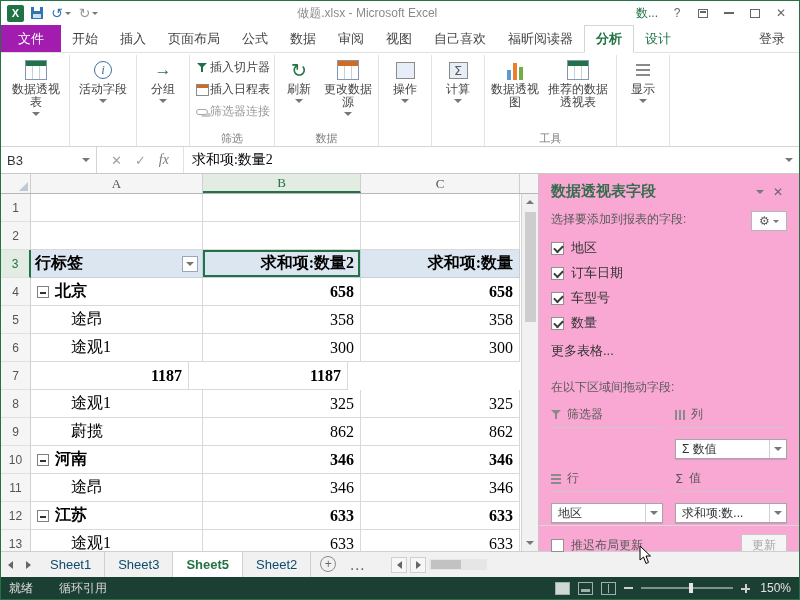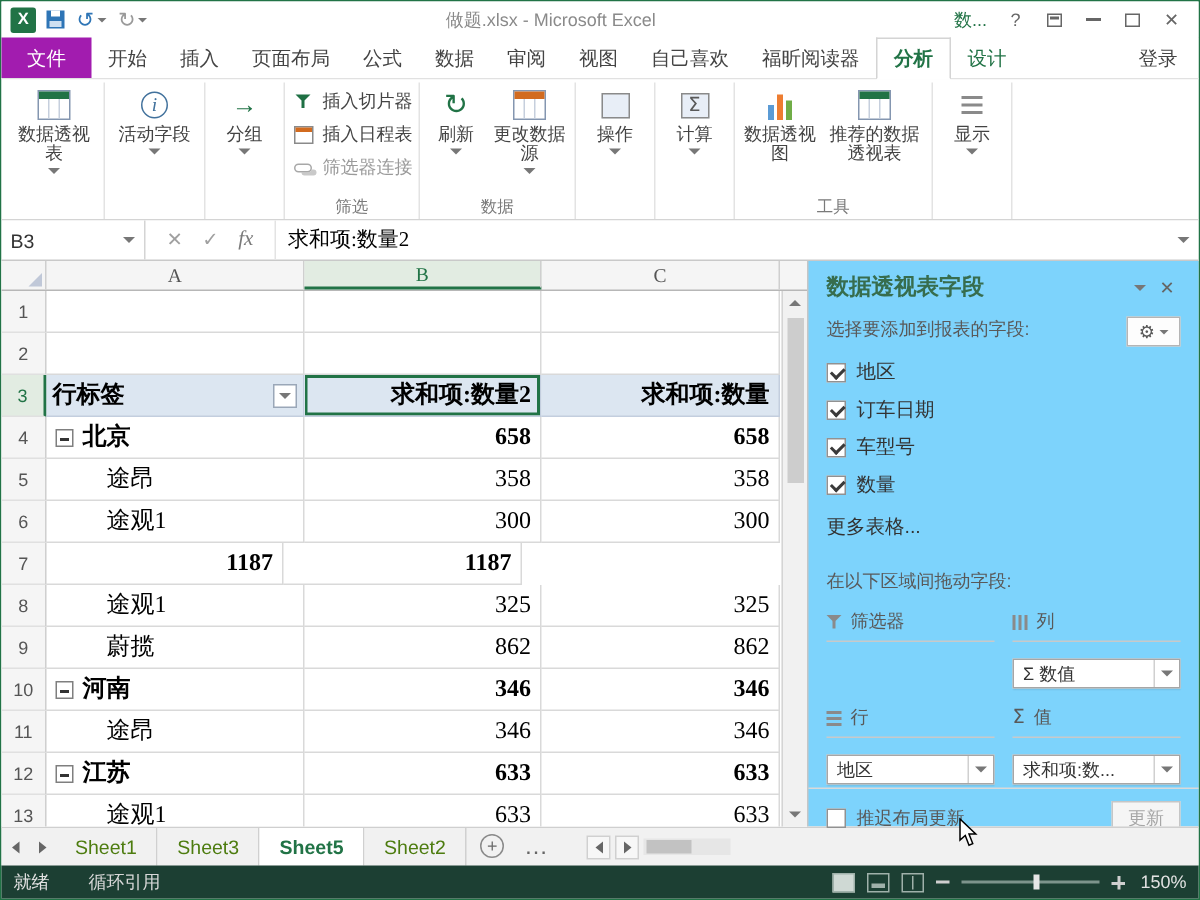--- a/index.html
+++ b/index.html
@@ -36,21 +36,21 @@
 
   
   .ribbon{height:94px;background:#fff;border-bottom:1px solid #d4d4d4;display:flex;align-items:stretch;padding:2px 2px 0;flex:none}
   .rgroup{display:flex;flex-direction:column;border-right:1px solid #e3e3e3;padding:2px 4px 0}
   .rbody{flex:1;display:flex;align-items:flex-start;gap:3px}
   .rbody.col{flex-direction:column;gap:1px;justify-content:flex-start}
   .rlabel{height:15px;font-size:11px;color:#7a7a7a;text-align:center;line-height:15px;white-space:nowrap}
   .bigbtn{display:flex;flex-direction:column;align-items:center;text-align:center;font-size:12px;color:#444;padding-top:2px}
   .bigbtn .lbl{line-height:13px;margin-top:2px}
   .bigbtn .tri-down{margin-top:3px}
-  .smallbtn{display:flex;align-items:center;gap:5px;font-size:12px;color:#444;height:21px;white-space:nowrap}
+  .smallbtn{display:flex;align-items:center;font-size:12px;color:#444;height:21px;white-space:nowrap}
   .smallbtn.dis{color:#9a9a9a}
   .ic{width:24px;height:22px;display:flex;align-items:center;justify-content:center;position:relative}
   .ic-pivot{width:22px;height:20px;border:1px solid #8496b0;background:#fff;position:relative}
   .ic-pivot::before{content:"";position:absolute;top:0;left:0;right:0;height:5px;background:#217346}
   .ic-pivot::after{content:"";position:absolute;left:6px;top:5px;bottom:0;width:1px;background:#c6cfdd;box-shadow:7px 0 0 #c6cfdd}
   .ic-pivot.orange::before{background:#d26b1f}
   .ic-info{width:18px;height:18px;border:1px solid #41719c;border-radius:50%;color:#41719c;font-style:italic;font-size:13px;display:flex;align-items:center;justify-content:center;font-family:"Liberation Serif",serif}
   .ic-arrow{color:#217346;font-size:17px;font-weight:bold}
   .ic-refresh{color:#217346;font-size:19px}
   .bars{display:flex;align-items:flex-end;gap:2px;height:19px}
@@ -101,21 +101,21 @@
   .cB.sel{box-shadow:inset 0 0 0 2px #217346}
   .exp{width:12px;height:12px;border:1px solid #7f7f7f;background:#fff;position:relative;margin-right:6px;flex:none}
   .exp::after{content:"";position:absolute;left:2px;right:2px;top:5px;height:2px;background:#333}
   .pivot-filter{margin-left:auto;width:16px;height:16px;border:1px solid #9aa7b8;background:#fff;display:flex;align-items:center;justify-content:center;flex:none}
   .vscroll{position:absolute;right:0;top:20px;width:17px;bottom:0;background:#f1f1f1;border-left:1px solid #d4d4d4;display:flex;flex-direction:column;align-items:center}
   .vbtn{height:16px;width:17px;display:flex;align-items:center;justify-content:center;flex:none}
   .vthumb{width:11px;height:110px;background:#cdcdcd;margin-top:2px;flex:none}
   .vbtn.bottom{margin-top:auto}
 
   
-  .pane{flex:1;background:#7dd3fc;border-left:1px solid #c6c6c6;padding:8px 12px 6px;display:flex;flex-direction:column;font-size:12px;color:#444;min-height:0}
+  .pane{flex:1;background:#f9a8d4;border-left:1px solid #c6c6c6;padding:8px 12px 6px;display:flex;flex-direction:column;font-size:12px;color:#444;min-height:0}
   .ptitle-row{display:flex;align-items:center;margin-bottom:10px}
   .ptitle{font-size:15px;color:#376d4e;font-weight:bold;flex:1}
   .picon{width:18px;display:flex;align-items:center;justify-content:center;color:#666;font-size:12px}
   .choose-row{display:flex;align-items:flex-start;margin-bottom:8px}
   .choose-lbl{flex:1;color:#595959}
   .gearbtn{width:36px;height:20px;border:1px solid #b5b5b5;background:#fdfdfd;display:flex;align-items:center;justify-content:center;gap:3px;color:#595959;flex:none}
   .fieldlist{display:flex;flex-direction:column;gap:7px;margin-bottom:8px}
   .field{display:flex;align-items:center;gap:7px;font-size:13px;color:#333}
   .cb{width:13px;height:13px;border:1px solid #919191;background:#fff;position:relative;flex:none}
   .cb.on::after{content:"";position:absolute;left:2px;top:2px;width:7px;height:4px;border-left:2px solid #3a3a3a;border-bottom:2px solid #3a3a3a;transform:rotate(-45deg)}
@@ -131,21 +131,21 @@
   .chip{height:20px;background:#fff;border:1px solid #a6a6a6;display:flex;align-items:center;font-size:12px;color:#333;padding-left:6px;flex:1;box-shadow:0 1px 1px rgba(0,0,0,.1)}
   .chip .csep{width:1px;height:100%;background:#d0d0d0;margin-left:auto}
   .chip .cdd{width:16px;height:100%;display:flex;align-items:center;justify-content:center;flex:none}
   .defer-row{margin-top:auto;display:flex;align-items:center;gap:7px;border-top:1px solid #d9d9d9;margin-left:-12px;margin-right:-12px;padding:8px 12px 2px;color:#595959}
   .defer-row .lbl{flex:1}
   .update-btn{border:1px solid #c6c6c6;background:#f5f5f5;color:#a6a6a6;font-size:12px;padding:2px 10px}
 
   
   .sheetstrip{height:26px;background:#f1f1f1;border-top:1px solid #cfcfcf;display:flex;align-items:stretch;flex:none}
   .snav{width:18px;display:flex;align-items:center;justify-content:center}
-  .stab{padding:0 13px;display:flex;align-items:center;font-size:13px;color:#4d7c0f;border-right:1px solid #d0d0d0;background:#f1f1f1}
+  .stab{padding:0 13px;display:flex;align-items:center;font-size:13px;color:#0c4a6e;border-right:1px solid #d0d0d0;background:#f1f1f1}
   .stab.active{background:#fff;color:#217346;font-weight:bold}
   .newsheet{width:16px;height:16px;border-radius:50%;border:1px solid #8a8a8a;color:#6a6a6a;display:flex;align-items:center;justify-content:center;font-size:12px;line-height:1;margin:4px 9px 0}
   .ellip{display:flex;align-items:center;color:#666;padding:0 4px}
   .hscroll{display:flex;align-items:center;gap:3px;margin-left:22px}
   .hbtn{width:16px;height:16px;border:1px solid #d0d0d0;background:#f7f7f7;display:flex;align-items:center;justify-content:center}
   .htrack{width:58px;height:11px;background:#e6e6e6;position:relative}
   .hthumb{position:absolute;left:2px;top:1px;width:30px;height:9px;background:#c2c2c2}
 
   
   .statusbar{height:22px;background:#1c3f33;color:#e2e2e2;display:flex;align-items:center;font-size:12px;padding:0 8px;flex:none}

